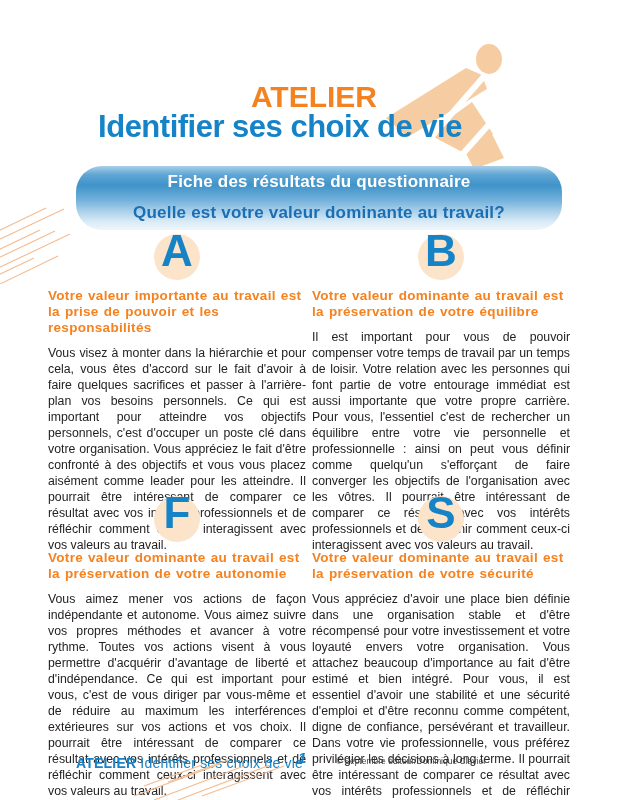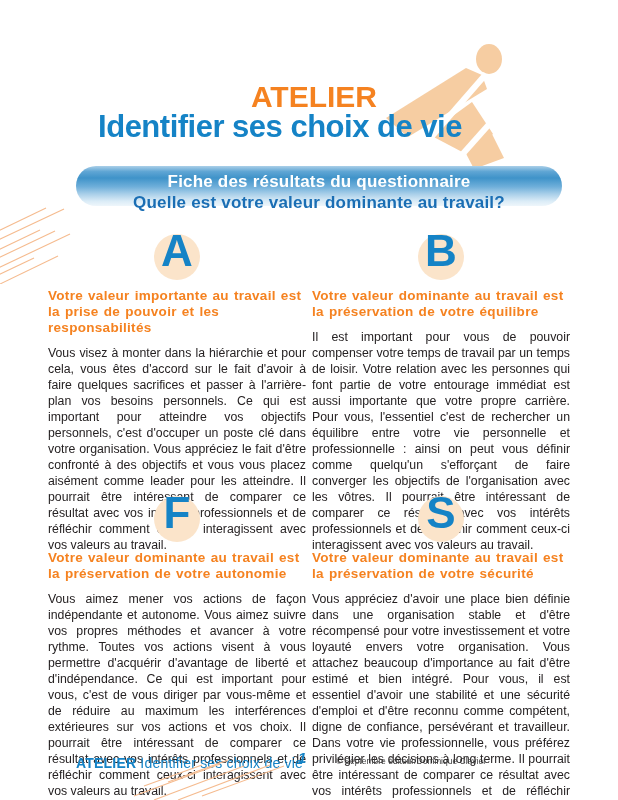--- a/index.html
+++ b/index.html
@@ -12,26 +12,26 @@
     position:absolute;top:80px;left:0;width:377px;text-align:right;
     font-size:30px;font-weight:bold;letter-spacing:0px;color:#f58220;
   }
   .main-title{
     position:absolute;top:109px;left:0;width:560px;text-align:center;
     font-size:31px;font-weight:bold;letter-spacing:-0.5px;color:#1583c6;white-space:nowrap;
   }
   .logo{position:absolute;top:42px;left:368px;width:150px;height:130px;}
   
   .banner{
-    position:absolute;top:166px;left:76px;width:486px;height:40px;border-radius:26px;
+    position:absolute;top:166px;left:76px;width:486px;height:64px;border-radius:26px;
     background:linear-gradient(180deg,#aacfe8 0%,#5fa5d4 14%,#3f93c9 30%,#6fafda 52%,#a9cfe9 70%,#dbecf7 88%,#eef6fb 100%);
     text-align:center;
   }
   .banner-line1{font-size:17px;font-weight:bold;color:#ffffff;margin-top:6px;letter-spacing:0.2px;}
-  .banner-line2{font-size:17px;font-weight:bold;color:#1a6eb4;margin-top:1px;letter-spacing:0.2px;}
+  .banner-line2{font-size:17px;font-weight:bold;color:#1a6eb4;margin-top:11px;letter-spacing:0.2px;}
   
   .section{position:absolute;width:258px;}
   .sec-a{left:48px;top:226px;}
   .sec-b{left:312px;top:226px;}
   .sec-f{left:48px;top:488px;}
   .sec-s{left:312px;top:488px;}
   .letter-wrap{position:relative;height:58px;text-align:center;}
   .letter-circle{
     position:absolute;left:50%;top:8px;transform:translateX(-50%);
     width:46px;height:46px;border-radius:50%;background:#fbe4ca;

